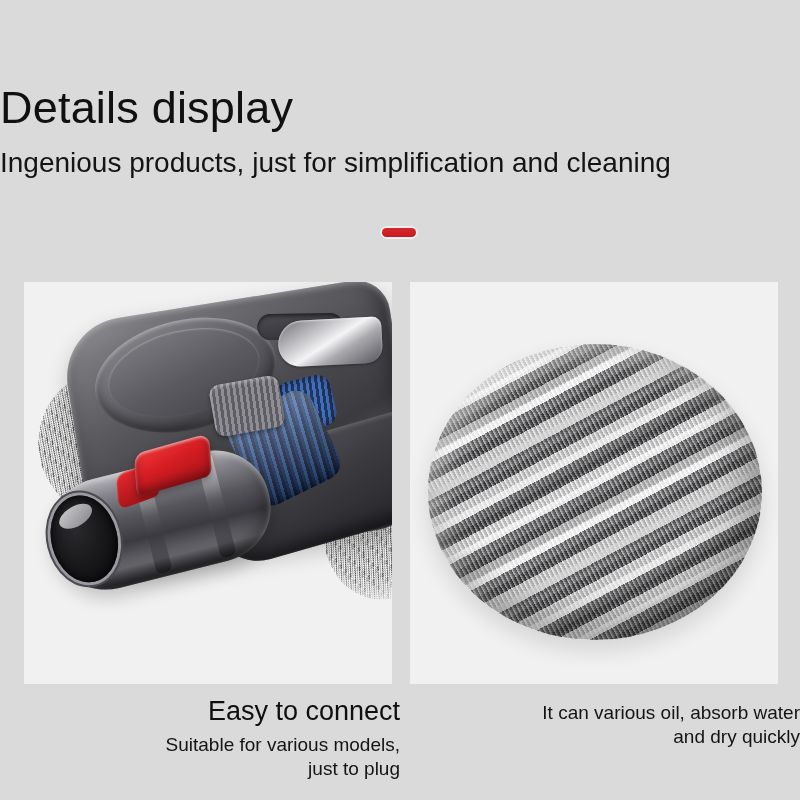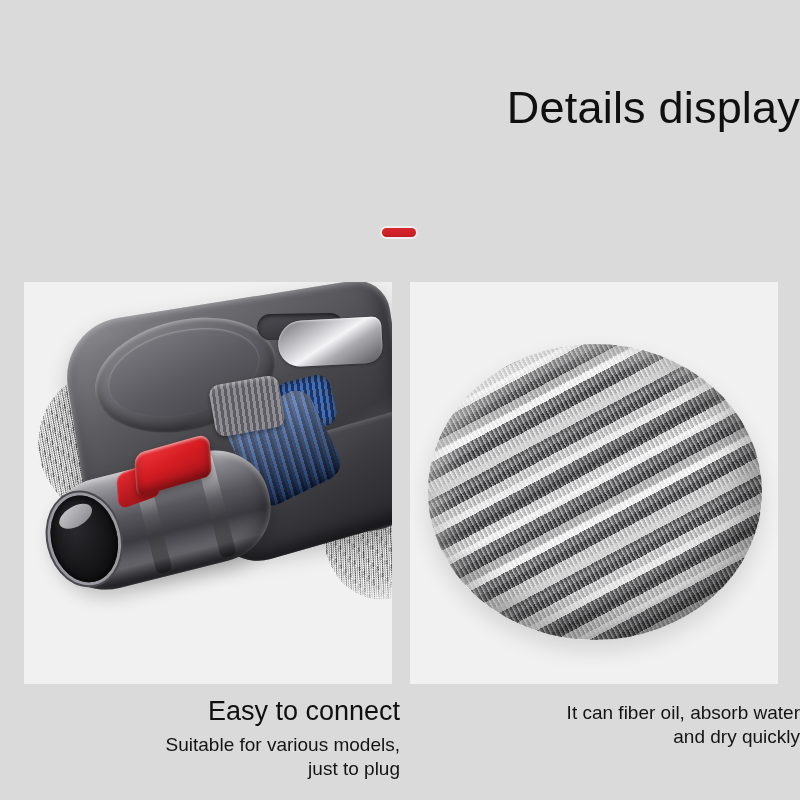--- a/index.html
+++ b/index.html
@@ -22,21 +22,21 @@
     height: 800px;
     background: #dadada;
   }
 
   
   .header {
     position: absolute;
     top: 0;
     left: 0;
     width: 800px;
-    text-align: right;
+    text-align: left;
   }
   .title {
     margin: 0;
     padding-top: 84px;
     font-size: 45px;
     font-weight: 400;
     letter-spacing: 0.2px;
     line-height: 1.05;
     color: #101010;
   }
@@ -417,20 +417,21 @@
     padding-left: 10px;
   }
 </style>
 </head>
 <body>
 
 <div class="page">
 
   <div class="header">
     <h1 class="title">Details display</h1>
+    <p class="subtitle">Ingenious products, just for simplification and cleaning</p>
   </div>
   <div class="accent-bar"></div>
 
   <div class="panels">
 
     <div class="panel">
       <div class="vac-stage">
         <div class="fringe"></div>
         <div class="fringe right"></div>
 
@@ -468,19 +469,19 @@
   <div class="captions">
     <div class="caption">
       <p class="caption-title">Easy to connect</p>
       <p class="caption-desc">
         <span>Suitable for various models,</span><br>
         <span>just to plug</span>
       </p>
     </div>
     <div class="caption">
       <p class="caption-desc">
-        <span>It can fiber oil, absorb water</span><br>
+        <span>It can various oil, absorb water</span><br>
         <span>and dry quickly</span>
       </p>
     </div>
   </div>
 
 </div>
 
 </body></html>

